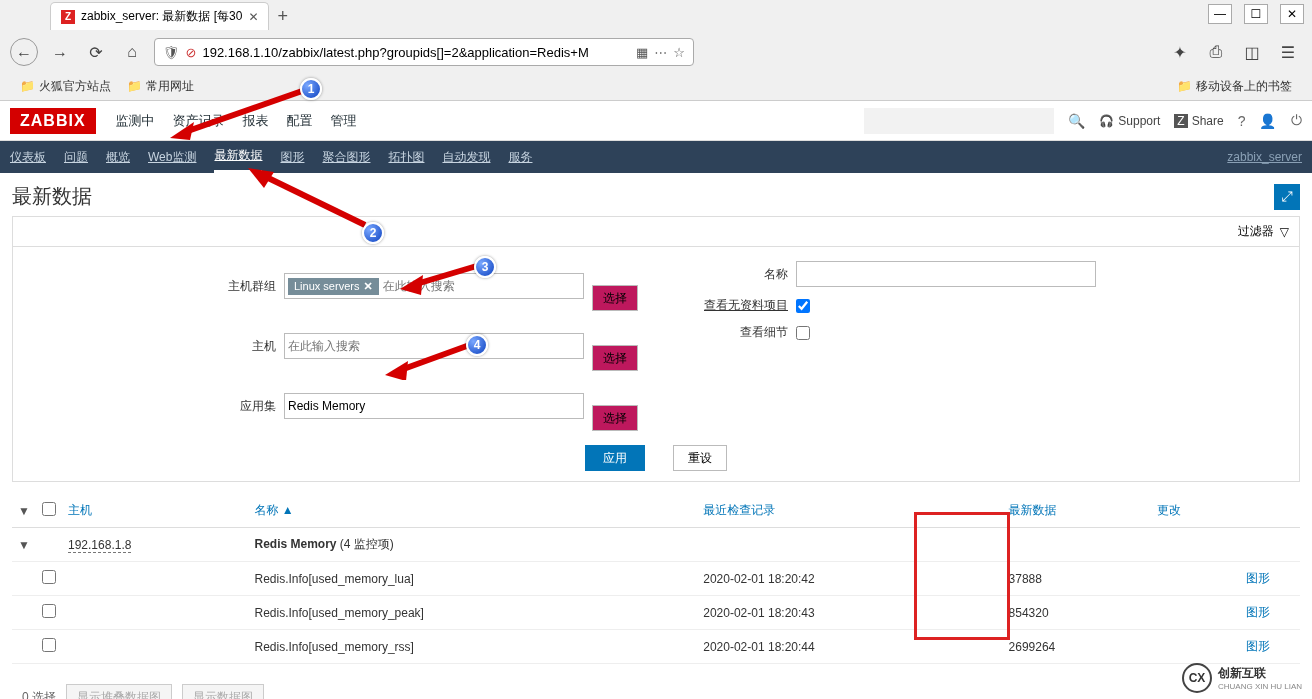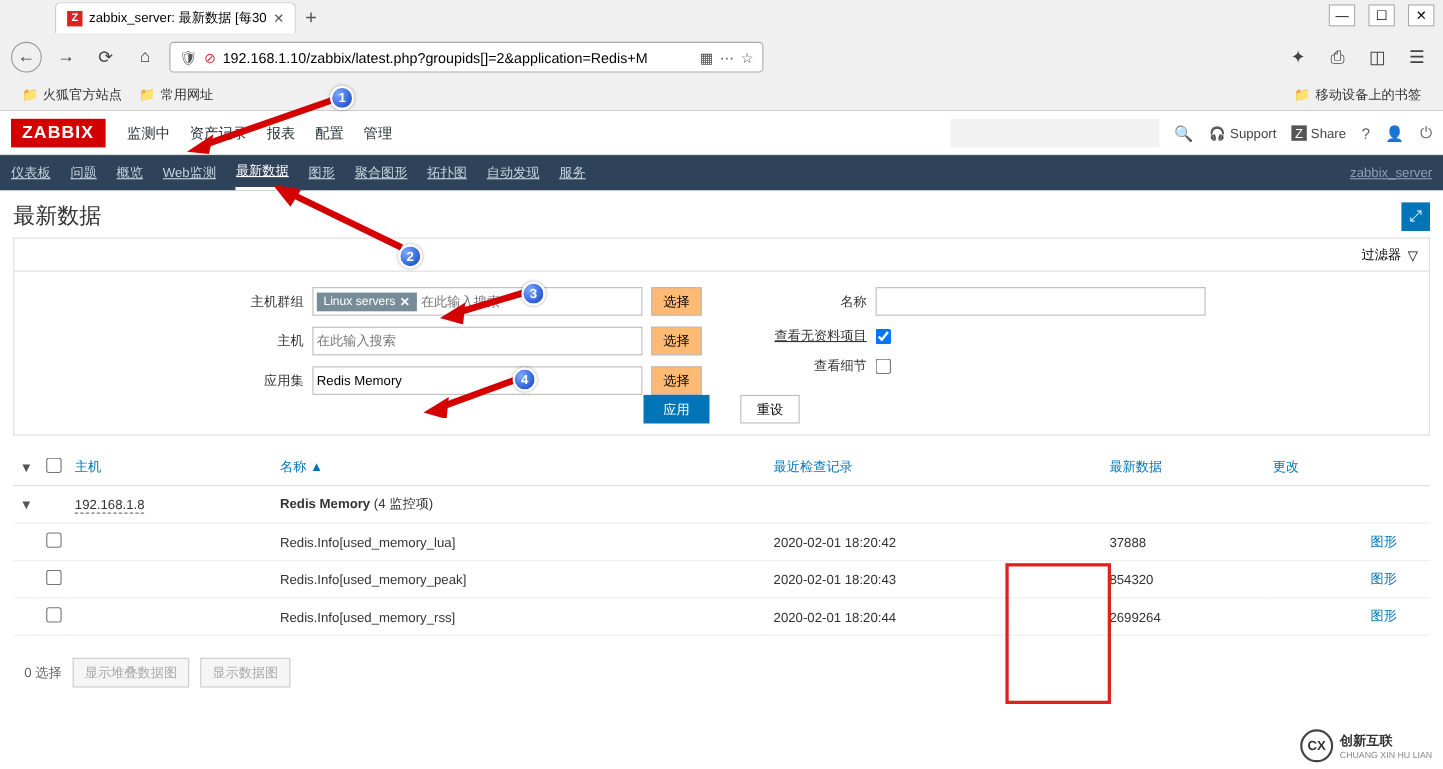--- a/index.html
+++ b/index.html
@@ -46,23 +46,23 @@
 .filter-bar{display:flex;justify-content:flex-end;align-items:center;border:1px solid #ddd;border-bottom:none;padding:6px 10px;font-size:12px;gap:6px;}
 .filter-box{border:1px solid #ddd;padding:14px 10px 10px;background:#fff;}
 .filter-grid{display:flex;justify-content:center;gap:60px;}
 .fcol{display:flex;flex-direction:column;gap:10px;}
 .frow{display:flex;align-items:center;gap:8px;}
 .flabel{width:60px;text-align:right;font-size:12px;color:#333;}
 .finput-wrap{width:300px;min-height:26px;border:1px solid #bbb;padding:3px;font-size:12px;display:flex;flex-wrap:wrap;gap:4px;align-items:center;}
 .ftag{background:#768d99;color:#fff;padding:2px 6px;font-size:11px;display:flex;align-items:center;gap:4px;}
 .ftag-x{cursor:pointer;font-weight:bold;}
 .finput{border:none;outline:none;flex:1;min-width:80px;font-size:12px;}
-.fbtn{height:26px;padding:0 10px;background:#fdba74;border:1px solid #bbb;font-size:12px;cursor:pointer;}
+.fbtn{height:26px;padding:0 10px;background:#be185d;border:1px solid #bbb;font-size:12px;cursor:pointer;margin-top:24px;}
 .fcheck{width:14px;height:14px;}
-.filter-actions{display:flex;justify-content:center;gap:28px;margin-top:0;}
+.filter-actions{display:flex;justify-content:center;gap:28px;margin-top:14px;}
 .btn-primary{background:#0275b8;color:#fff;border:none;height:26px;padding:0 18px;font-size:12px;cursor:pointer;}
 .btn-secondary{background:#fff;border:1px solid #bbb;height:26px;padding:0 14px;font-size:12px;cursor:pointer;}
 
 
 .z-table{width:100%;margin-top:12px;border-collapse:collapse;font-size:12px;}
 .z-table th{text-align:left;font-weight:normal;color:#0275b8;padding:8px 6px;border-bottom:1px solid #ddd;cursor:pointer;}
 .z-table th.nolink{color:#333;}
 .z-table td{padding:8px 6px;border-bottom:1px solid #eee;color:#333;}
 .z-table td.link{color:#0275b8;cursor:pointer;}
 .z-table .group-row td{font-weight:normal;}

